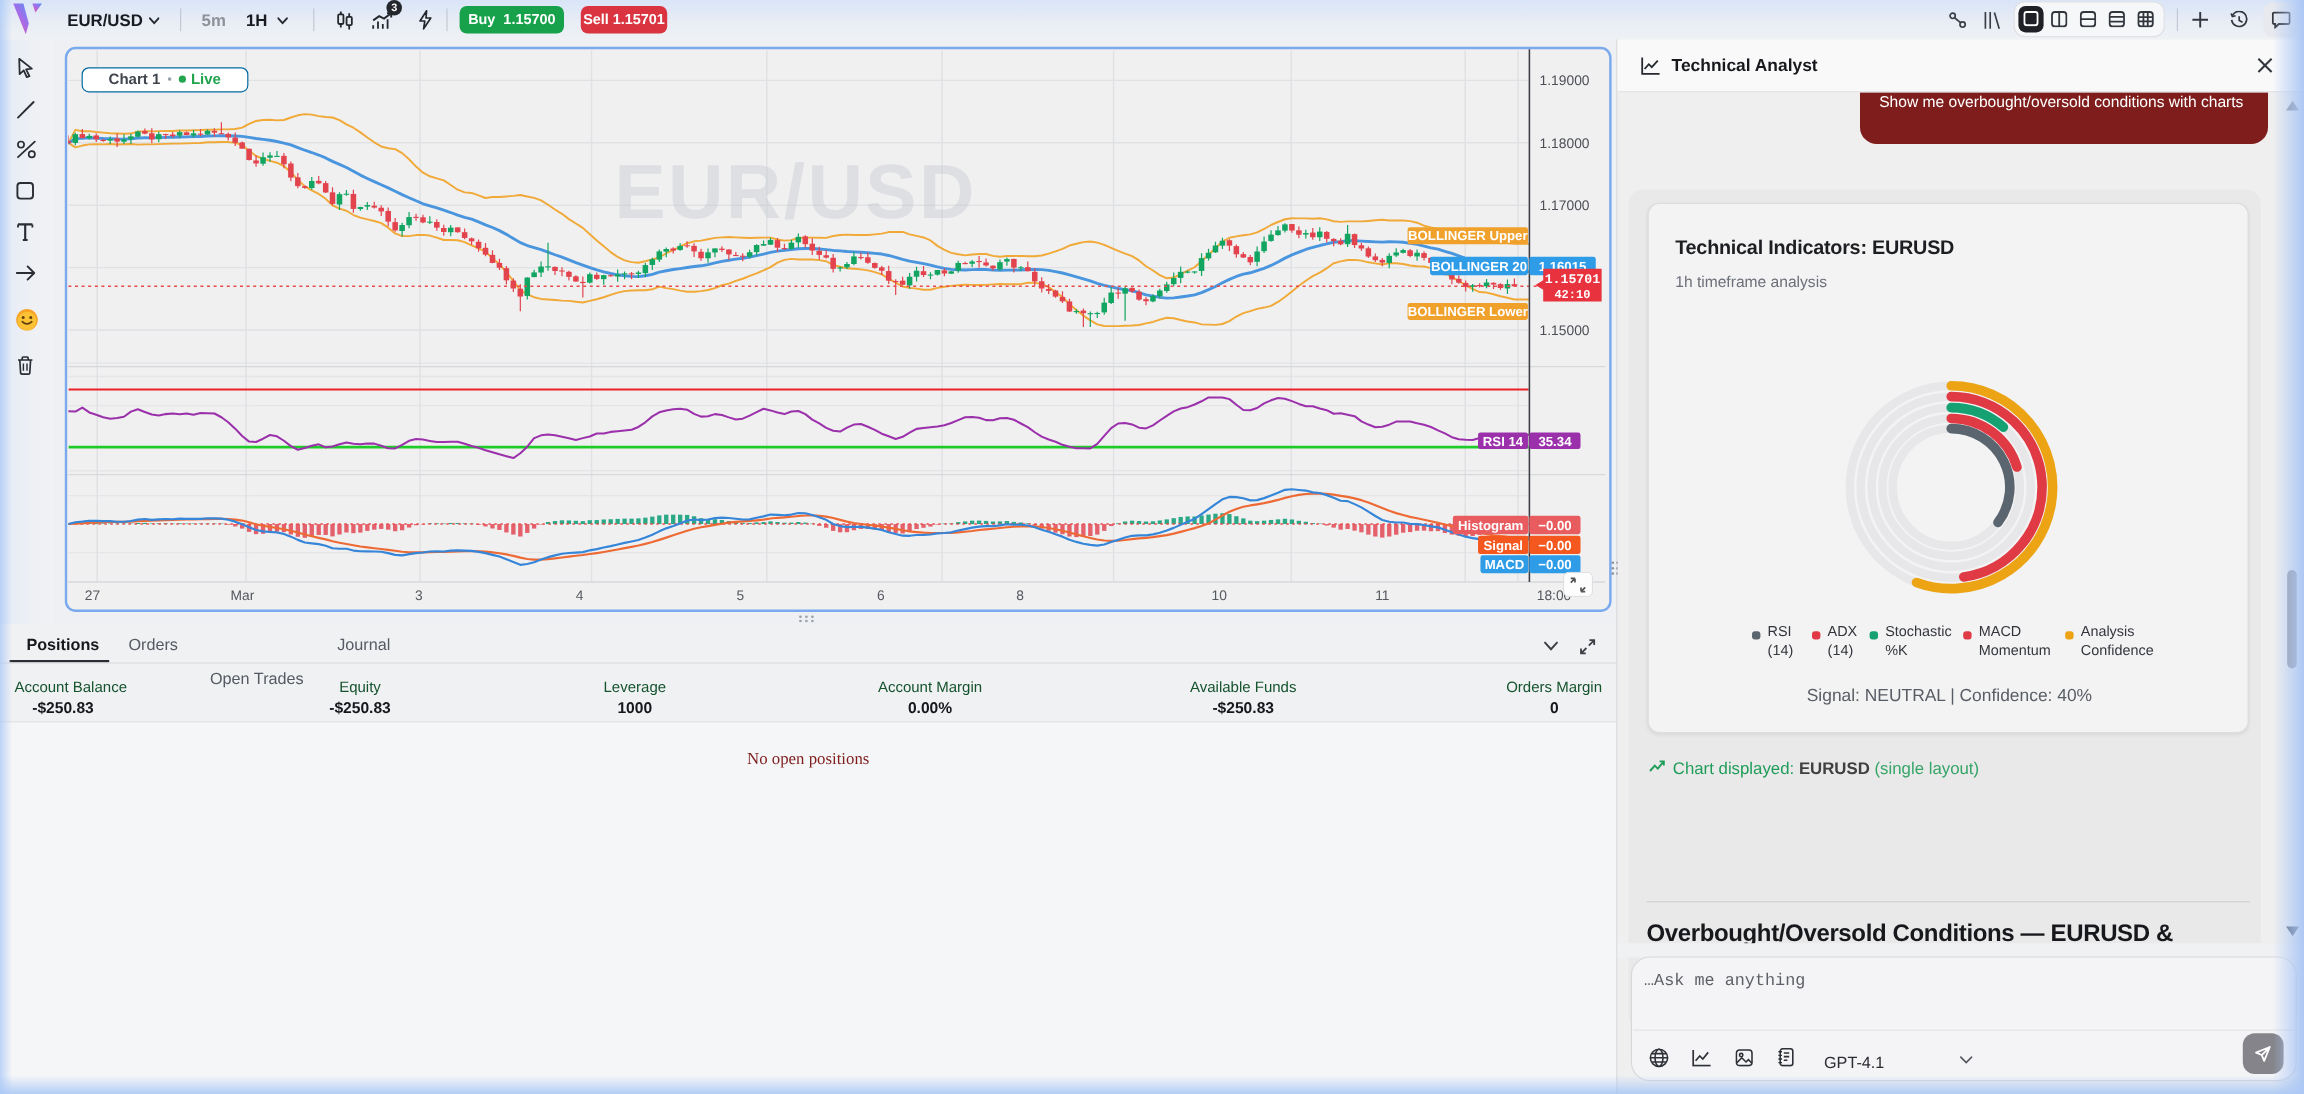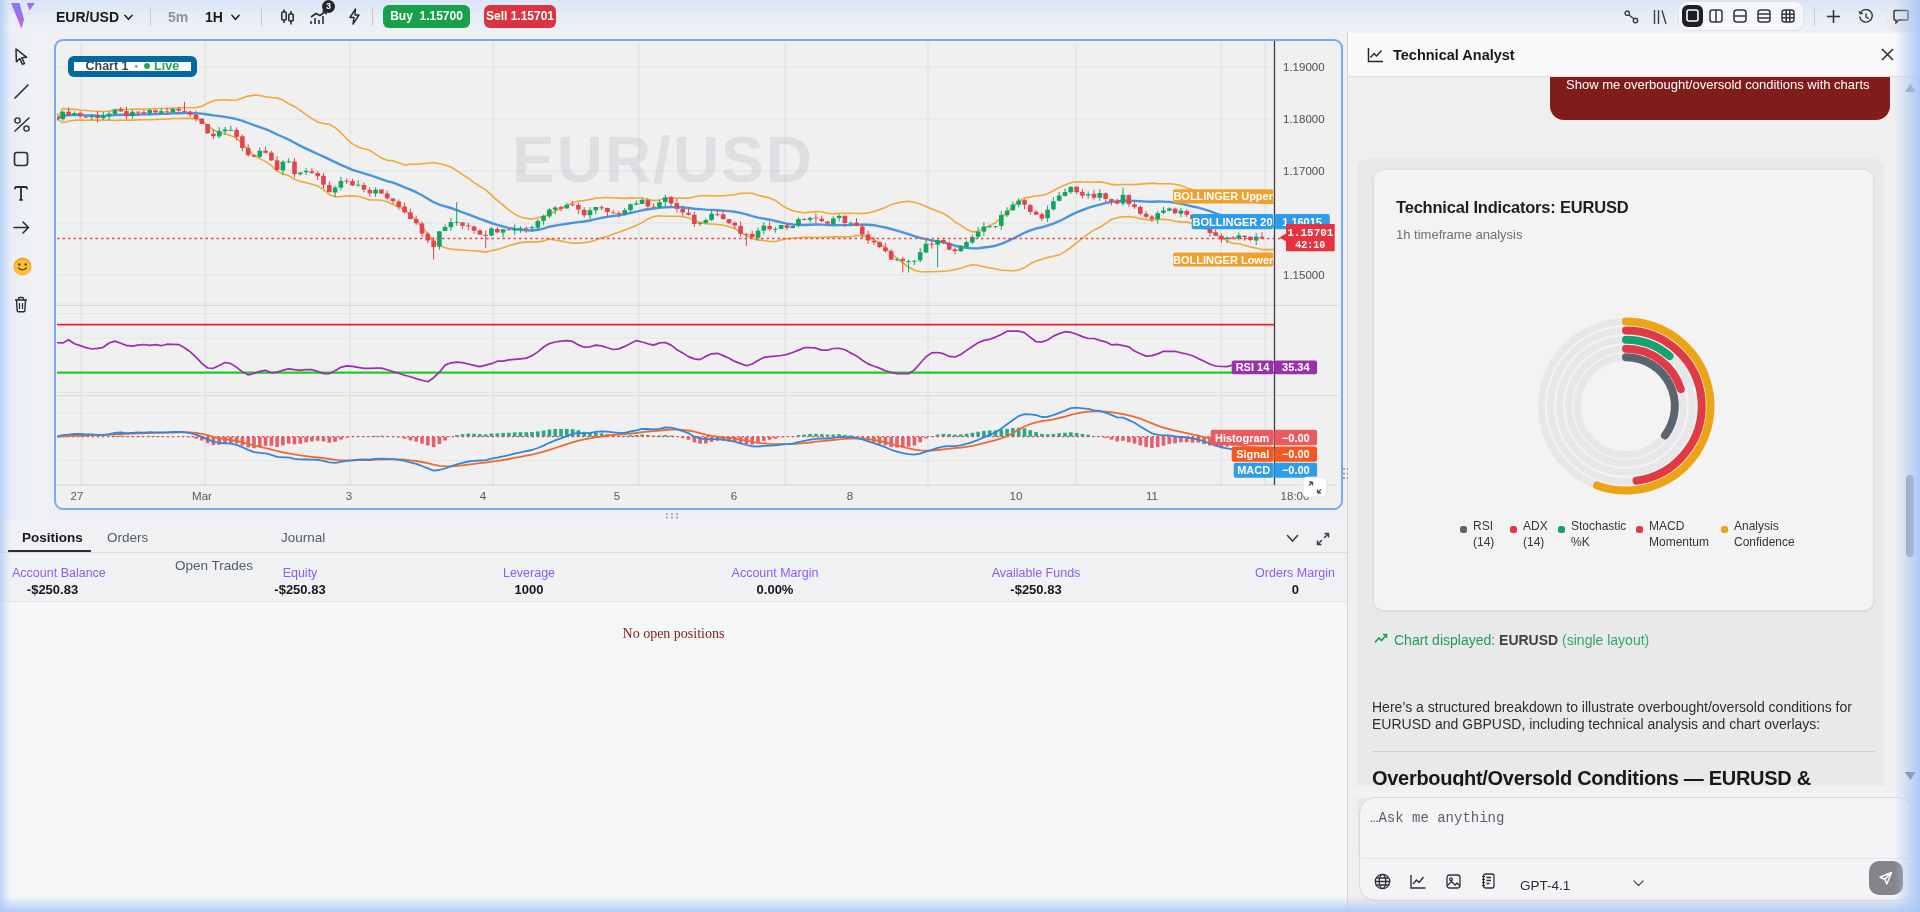--- a/index.html
+++ b/index.html
@@ -17,31 +17,31 @@
 
 
 #lefttool { position:absolute; left:0; top:33px; width:44px; height:879px;
   background:linear-gradient(to right,#e3eaf8 0%,#eef0f4 60%,#f1f2f4 100%); }
 #lefttool svg { position:absolute; left:13px; }
 
 
 #chartbox { position:absolute; left:54px; top:39px; width:1289px; height:471px;
   border:2.5px solid #7aa9ee; border-radius:9px; background:#f0f0f1; overflow:hidden; }
 #chartbox svg.main { position:absolute; left:-1.5px; top:-1.5px; }
-#chartpill { position:absolute; left:11.5px; top:14.5px; background:#fff; border:6px solid #0369a1;
-  border-radius:6px; height:21px; padding:0 12px; display:flex; align-items:center; gap:6px;
+#chartpill { position:absolute; left:11.5px; top:14.5px; background:#fff; border:1px solid #0369a1;
+  border-radius:6px; height:21px; padding:0 22px; display:flex; align-items:center; gap:6px;
   font-size:12.5px; font-weight:700; color:#41454d; z-index:5;justify-content:center; }
 
 
 #bottompanel { position:absolute; left:0; top:520px; width:1347px; height:392px; background:#f0f1f3; }
 .tab { position:absolute; top:10px; font-size:13.5px; color:#555a63; }
 .tab.active { font-weight:700; color:#16181d; }
 #tabline { position:absolute; left:0; top:32px; width:1347px; height:1px; background:#dcdde0; }
 #tabul { position:absolute; left:8px; top:29.5px; width:83px; height:2.5px; background:#2a2d33; }
-.statlbl { position:absolute; font-size:12.5px; color:#8b5cf6; text-align:center; }
+.statlbl { position:absolute; font-size:12.5px; color:#14532d; text-align:center; }
 .statval { position:absolute; font-size:13px; font-weight:700; color:#15171c; text-align:center; }
 #statsep { position:absolute; left:0; top:81px; width:1347px; height:1px; background:#e2e3e6; }
 #noopen { position:absolute; left:0; top:106px; width:1347px; text-align:center; font-size:14px; color:#7f1d1d;font-family:Liberation Serif, serif; }
 #belowbg { position:absolute; left:0; top:82px; width:1347px; height:310px; background:#f5f6f8; }
 
 
 #rpanel { position:absolute; left:1348px; top:33px; width:572px; height:879px; background:#efefef; }
 #rheader { position:absolute; left:0; top:0; width:572px; height:44px; background:#f9f9fa; border-bottom:1px solid #e0e0e3; z-index:3; }
 #rheader .title { position:absolute; left:45px; top:14px; font-size:14.5px; font-weight:700; color:#17181c; }
 #userbubble { position:absolute; left:202px; top:28px; width:340px; background:#7f1d1d; border-radius:14px;
@@ -1031,30 +1031,30 @@
     <div class="lgd" style="left:99px;top:349px;">RSI<br>(14)</div>
       <i class="abs" style="left:86px;top:356px;width:7px;height:7px;border-radius:2.5px;background:#5b6570;"></i>
     <div class="lgd" style="left:149px;top:349px;">ADX<br>(14)</div>
       <i class="abs" style="left:136px;top:356px;width:7px;height:7px;border-radius:2.5px;background:#e03a45;"></i>
     <div class="lgd" style="left:197px;top:349px;">Stochastic<br>%K</div>
       <i class="abs" style="left:184px;top:356px;width:7px;height:7px;border-radius:2.5px;background:#16a173;"></i>
     <div class="lgd" style="left:275px;top:349px;">MACD<br>Momentum</div>
       <i class="abs" style="left:262px;top:356px;width:7px;height:7px;border-radius:2.5px;background:#e03a45;"></i>
     <div class="lgd" style="left:360px;top:349px;">Analysis<br>Confidence</div>
       <i class="abs" style="left:347px;top:356px;width:7px;height:7px;border-radius:2.5px;background:#eda414;"></i>
+    <div id="signal">Signal: NEUTRAL | Confidence: 40%</div>
   </div>
 
   <div id="chartdisp">
     <svg class="abs" style="left:0px;top:1px" width="14" height="12" viewBox="0 0 14 12" fill="none" stroke="#1f9d58" stroke-width="1.6">
         <path d="M1 9.5 L5 5 L7.5 7.5 L12.5 1.5"></path>
         <path d="M9 1.5 H12.5 V5"></path>
       </svg>
     <span style="margin-left:20px;">Chart displayed: <b style="color:#404040;">EURUSD</b> <span style="color:#35a568;">(single layout)</span></span>
   </div>
-  <div id="para">Here’s a structured breakdown to illustrate overbought/oversold conditions for EURUSD and GBPUSD, including technical analysis and chart overlays:</div>
   <div id="hrline"></div>
   <div id="bigheading">Overbought/Oversold Conditions — EURUSD &amp;</div>
   <div id="msgcover"></div>
 
   <div id="inputbox">
     <div class="ph">…Ask me anything</div>
     <div class="divl"></div>
     <svg class="abs" style="left:14px;top:75px" width="17" height="17" viewBox="0 0 17 17" fill="none" stroke="#2d3036" stroke-width="1.3">
       <circle cx="8.5" cy="8.5" r="7.2"></circle>
         <ellipse cx="8.5" cy="8.5" rx="3.3" ry="7.2"></ellipse>

